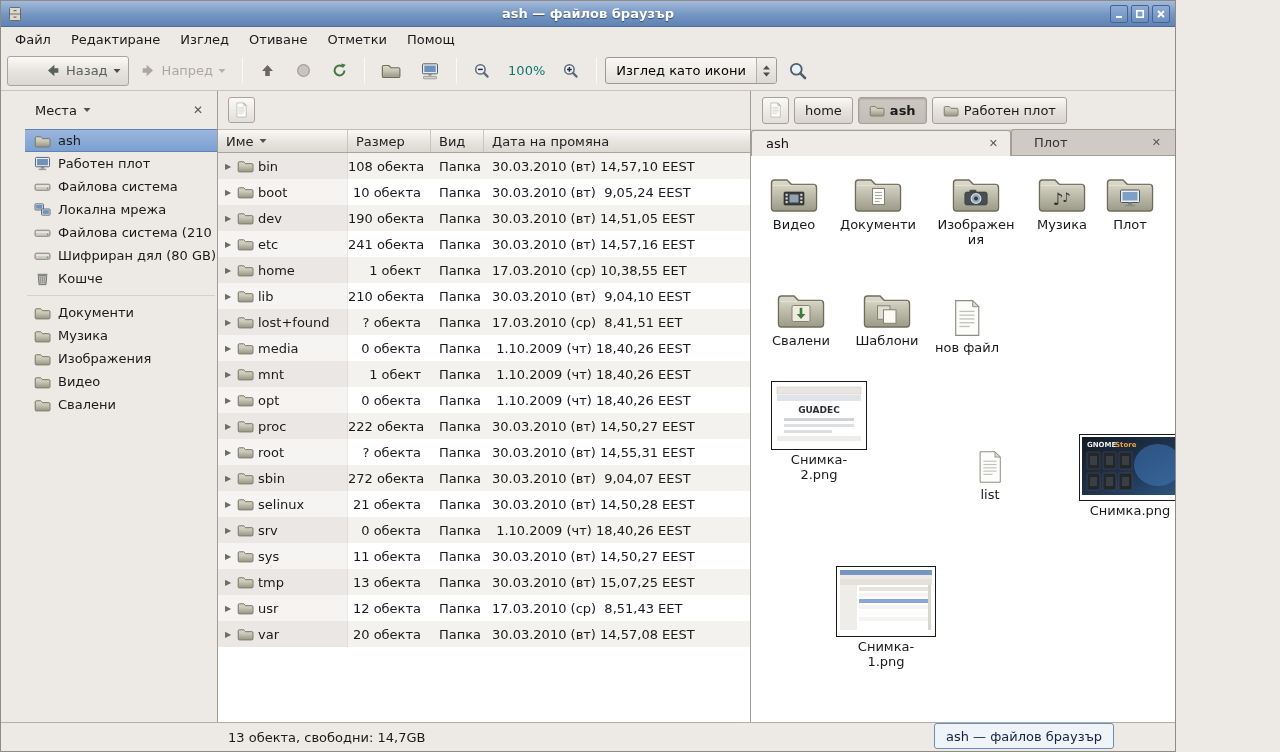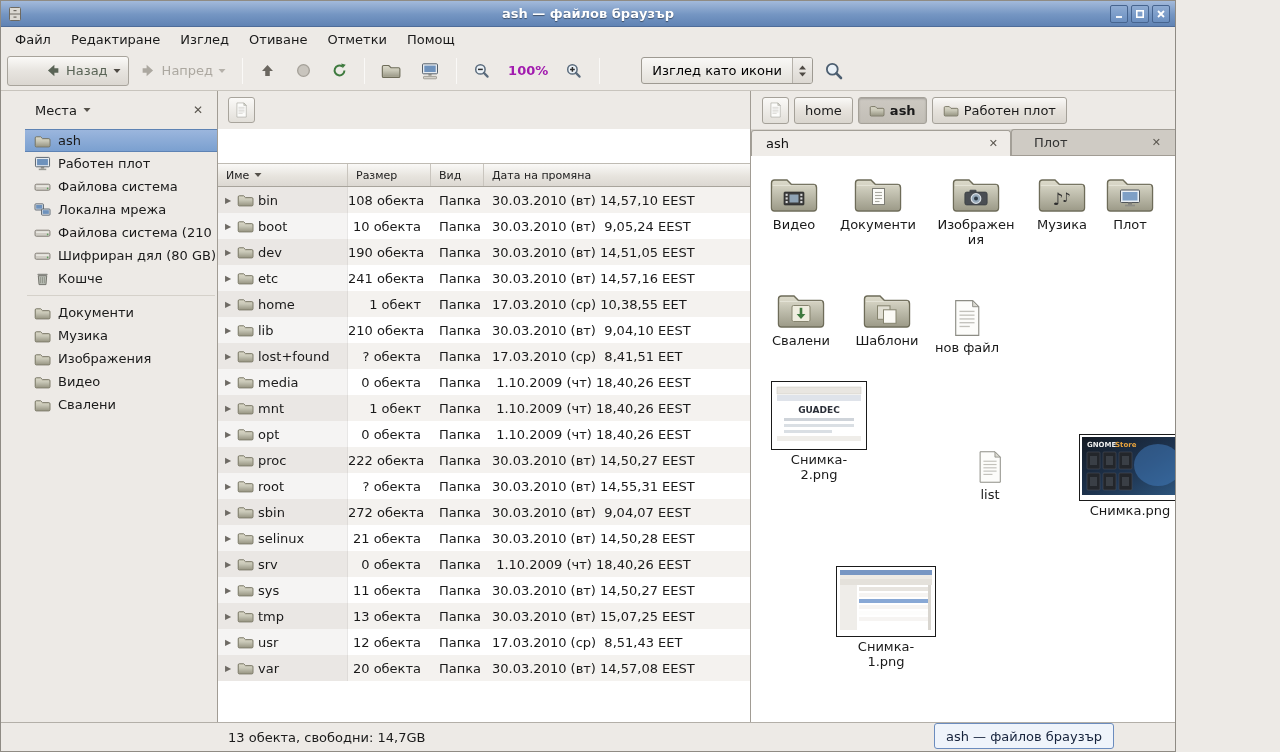--- a/index.html
+++ b/index.html
@@ -16,42 +16,42 @@
   
   .menubar{height:24px;flex:none;background:#EDEAE6;display:flex;align-items:center;padding:0 4px;font-size:13px;color:#1a1a1a;}
   .menu-item{padding:3px 10px;border-radius:2px;}
 
   
   .toolbar{height:40px;flex:none;background:#EDEAE6;border-bottom:1px solid #C8C4BD;display:flex;align-items:center;padding:0 6px;gap:3px;font-size:13px;}
   .tb-btn{display:flex;align-items:center;gap:5px;height:30px;padding:0 7px;border:1px solid transparent;border-radius:3px;color:#1a1a1a;}
   .tb-btn.framed{border:1px solid #A8A49C;background:linear-gradient(#FBFAF8,#E7E4DF 50%,#DBD7D1);padding-left:36px;}
   .tb-btn.disabled{color:#A5A199;}
   .tb-sep{width:1px;height:26px;background:#C6C2BB;border-right:1px solid #FAF9F7;margin:0 5px;flex:none;}
-  .zoom-label{padding:0 6px;color:#a21caf;font-weight:bold;}
-  .combo{height:27px;display:flex;align-items:center;border:1px solid #9E9A92;border-radius:3px;background:linear-gradient(#F9F8F6,#E4E1DB);overflow:hidden;margin-left:33px;}
+  .zoom-label{padding:0 6px;color:#0f766e;}
+  .combo{height:27px;display:flex;align-items:center;border:1px solid #9E9A92;border-radius:3px;background:linear-gradient(#F9F8F6,#E4E1DB);overflow:hidden;}
   .combo .combo-text{padding:0 10px;min-width:148px;}
   .combo .combo-spin{width:20px;align-self:stretch;border-left:1px solid #B5B1AA;display:flex;align-items:center;justify-content:center;background:linear-gradient(#F2F0ED,#DCD8D2);}
 
   
   .main{flex:1;display:flex;min-height:0;}
 
   
   .sidebar{width:217px;flex:none;background:#EDEAE6;border-right:1px solid #A19C94;display:flex;flex-direction:column;padding-left:24px;}
   .sidebar-header{height:38px;flex:none;display:flex;align-items:center;gap:6px;padding:0 10px;font-size:13px;color:#1a1a1a;}
   .sidebar-close{margin-left:auto;color:#5A564F;font-size:12px;line-height:1;padding:2px 4px;}
   .side-item{height:23px;display:flex;align-items:center;gap:7px;padding:0 9px;font-size:13px;color:#1a1a1a;white-space:nowrap;overflow:hidden;}
   .side-item.selected{background:linear-gradient(#9BB6DD,#7BA0D0);border-top:1px solid #5E83B4;border-bottom:1px solid #5E83B4;}
   .side-sep{height:1px;background:#D5D1CA;margin:5px 2px;}
   .side-item svg{flex:none;}
 
   
   .list-pane{width:533px;flex:none;display:flex;flex-direction:column;background:#fff;border-right:1px solid #A19C94;min-height:0;}
   .mini-toolbar{height:38px;flex:none;background:#EDEAE6;display:flex;align-items:center;padding:0 10px;}
   .mini-btn{width:27px;height:26px;border:1px solid #A8A49C;border-radius:3px;background:linear-gradient(#FBFAF8,#E2DFD9);display:flex;align-items:center;justify-content:center;}
-  .cols{display:flex;height:24px;flex:none;background:linear-gradient(#FAF9F7,#E7E4DE 55%,#DCD8D2);border-top:1px solid #BFBBB3;border-bottom:1px solid #A8A49C;font-size:11px;color:#222;margin-top:34px;}
+  .cols{display:flex;height:24px;flex:none;background:linear-gradient(#FAF9F7,#E7E4DE 55%,#DCD8D2);border-top:1px solid #BFBBB3;border-bottom:1px solid #A8A49C;font-size:13px;color:#222;}
   .col{display:flex;align-items:center;gap:5px;padding:0 8px;border-right:1px solid #C9C5BE;overflow:hidden;white-space:nowrap;}
   .col.w-name{width:130px;}
   .col.w-size{width:83px;}
   .col.w-type{width:53px;}
   .col.w-date{flex:1;border-right:none;}
   .rows{flex:1;overflow:hidden;background:#fff;font-size:13px;color:#1a1a1a;}
   .row{height:26px;display:flex;align-items:center;}
   .row:nth-child(odd){background:#F4F2EF;}
   .c-name{width:130px;flex:none;height:100%;display:flex;align-items:center;gap:4px;padding-left:5px;background:rgba(110,100,85,.07);box-shadow:inset -1px 0 0 rgba(0,0,0,.05);overflow:hidden;white-space:nowrap;}
   .exp{font-size:8px;color:#6E6A64;width:10px;text-align:center;flex:none;}

